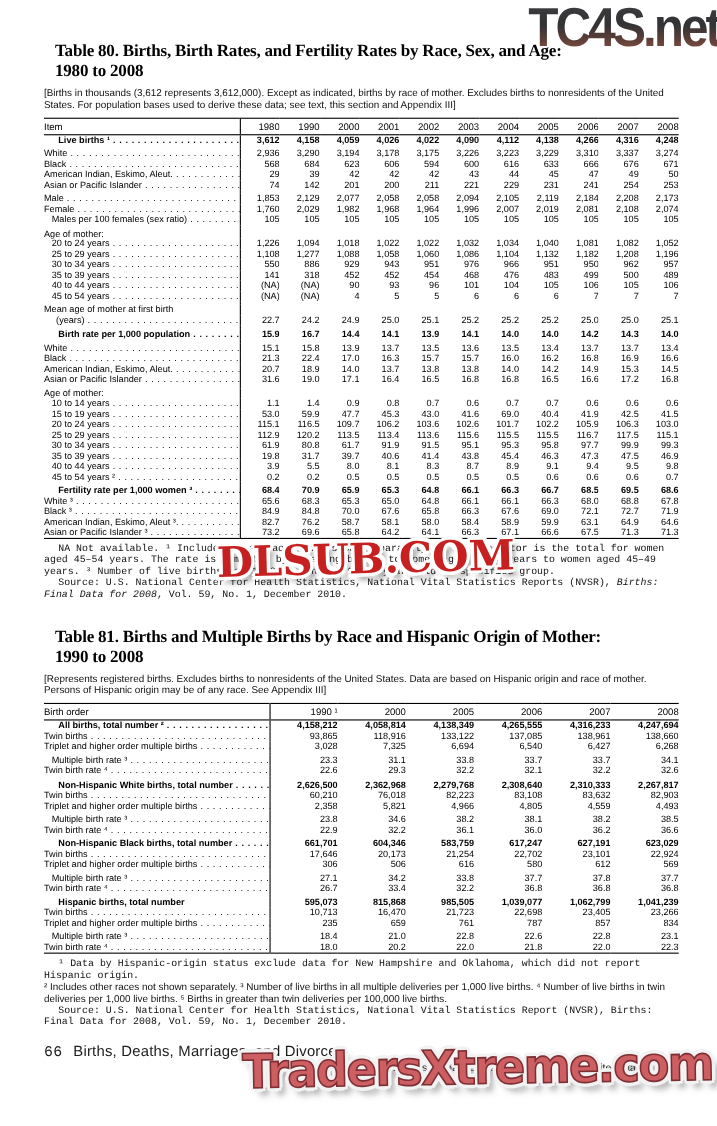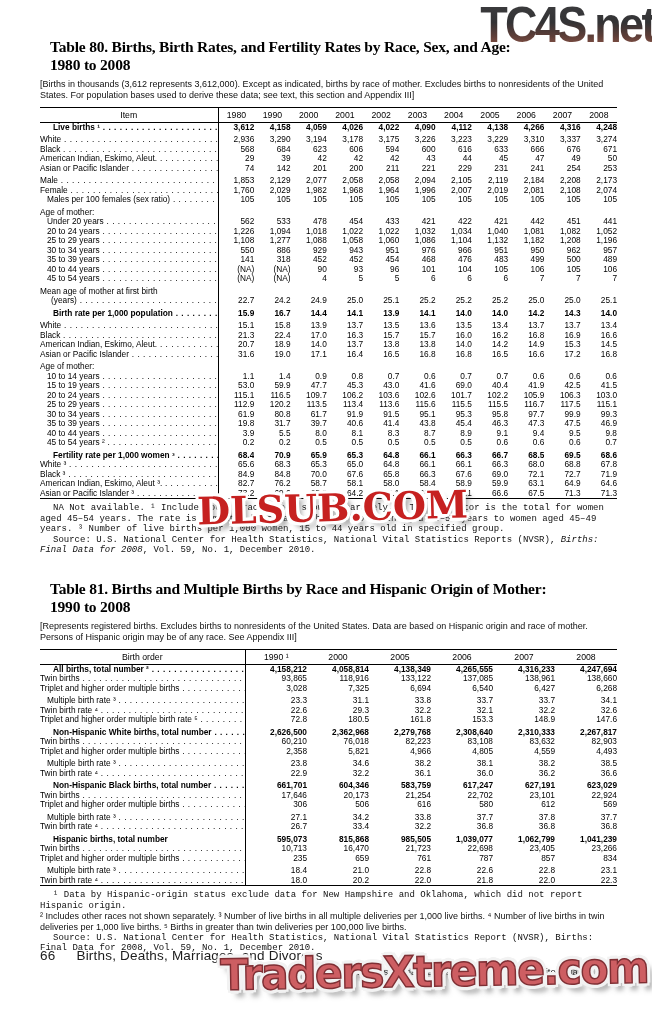--- a/index.html
+++ b/index.html
@@ -18,38 +18,38 @@
   }
   .tnote{width:577px;margin:5px 0 0 40px;font-size:9px;line-height:10.8px;color:#101010;}
 
   
   table.stat{border-collapse:collapse;table-layout:fixed;width:577px;margin:6px 0 0 40px;
     border-top:1.3px solid #000;border-bottom:1.3px solid #000;}
   table.stat td{padding:0;font-size:8.3px;line-height:9.5px;white-space:nowrap;overflow:hidden;vertical-align:bottom;}
   td.v{text-align:right;padding-right:5px;}
   td.vl{border-left:1px solid #000;}
   tr.hd td{border-bottom:1px solid #000;font-size:8.7px;line-height:14px;}
-  td.hc{text-align:center;padding-right:0;}
+  td.hc{padding-right:0;}
   td.lb{padding-left:2px;}
   tr.bold td{font-weight:700;}
   tr.bold td.lb{padding-left:13px;}
   tr.indent td.lb{padding-left:7px;}
   tr.indent2 td.lb{padding-left:11px;}
   tr.sp td{height:3px;line-height:3px;font-size:1px;}
   .dots::after{content:" . . . . . . . . . . . . . . . . . . . . . . . . . . . . . . . . . . . . . . . . . . . . . . . . . . . . . . . . . . . . . . . . . . . .";letter-spacing:0.5px;}
 
   
   .fnblock{width:577px;margin:4px 0 0 40px;font-size:9px;line-height:10.6px;color:#101010;}
   .fnblock p{margin:0;}
   .fnblock p.ind{text-indent:13px;font-family:Liberation Mono, monospace;}
   .gap80{height:24px;}
 
   
   .footer-left{position:absolute;left:40px;top:948px;font-size:13.5px;letter-spacing:0.2px;color:#1c1c1c;}
-  .footer-left .pgnum{margin-right:21px;}
+  .footer-left .pgnum{margin-right:10px;font-family:Liberation Mono, monospace;}
   .footer-right{position:absolute;right:35px;top:966px;font-size:9.5px;color:#222;}
 
   
   .wm-top{
     position:absolute;top:0px;right:-2px;
     font-family:"Liberation Sans","DejaVu Sans",sans-serif;font-weight:700;
     font-size:50px;letter-spacing:-3px;line-height:50px;
     transform:scaleX(0.9);transform-origin:top right;
     background:linear-gradient(180deg,#3e3e40 0%,#333335 45%,#5d3e38 72%,#96594a 100%);
     -webkit-background-clip:text;background-clip:text;color:transparent;
@@ -281,34 +281,20 @@
             <td class="v"></td>
             <td class="v"></td>
             <td class="v"></td>
             <td class="v"></td>
             <td class="v"></td>
             <td class="v"></td>
             <td class="v"></td>
             <td class="v"></td>
           </tr>
           <tr class="indent">
-            <td class="lb"><span class="t">Under 20 years</span><span class="dots"></span></td>
-            <td class="v vl">562</td>
-            <td class="v">533</td>
-            <td class="v">478</td>
-            <td class="v">454</td>
-            <td class="v">433</td>
-            <td class="v">421</td>
-            <td class="v">422</td>
-            <td class="v">421</td>
-            <td class="v">442</td>
-            <td class="v">451</td>
-            <td class="v">441</td>
-          </tr>
-          <tr class="indent">
             <td class="lb"><span class="t">20 to 24 years</span><span class="dots"></span></td>
             <td class="v vl">1,226</td>
             <td class="v">1,094</td>
             <td class="v">1,018</td>
             <td class="v">1,022</td>
             <td class="v">1,022</td>
             <td class="v">1,032</td>
             <td class="v">1,034</td>
             <td class="v">1,040</td>
             <td class="v">1,081</td>
@@ -829,29 +815,20 @@
           </tr>
           <tr class="">
             <td class="lb"><span class="t">Twin birth rate ⁴</span><span class="dots"></span></td>
             <td class="v vl">22.6</td>
             <td class="v">29.3</td>
             <td class="v">32.2</td>
             <td class="v">32.1</td>
             <td class="v">32.2</td>
             <td class="v">32.6</td>
           </tr>
-          <tr class="">
-            <td class="lb"><span class="t">Triplet and higher order multiple birth rate ⁵</span><span class="dots"></span></td>
-            <td class="v vl">72.8</td>
-            <td class="v">180.5</td>
-            <td class="v">161.8</td>
-            <td class="v">153.3</td>
-            <td class="v">148.9</td>
-            <td class="v">147.6</td>
-          </tr>
           <tr class="sp">
             <td class="lb"></td>
             <td class="v vl"></td>
             <td class="v"></td>
             <td class="v"></td>
             <td class="v"></td>
             <td class="v"></td>
             <td class="v"></td>
           </tr>
           <tr class="bold">

